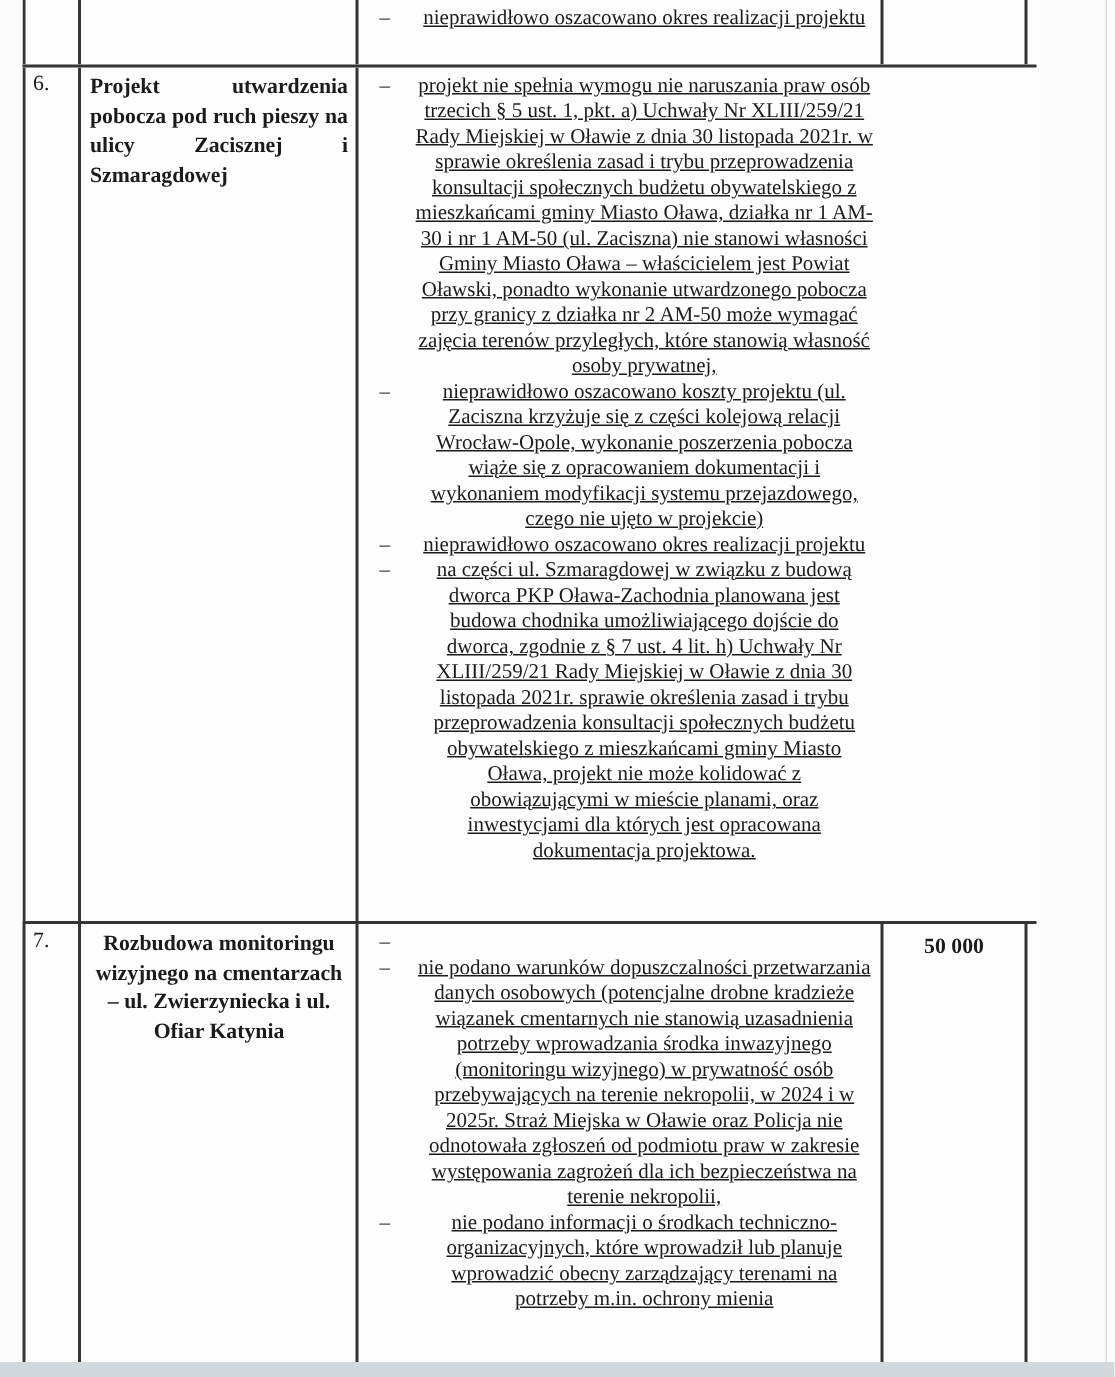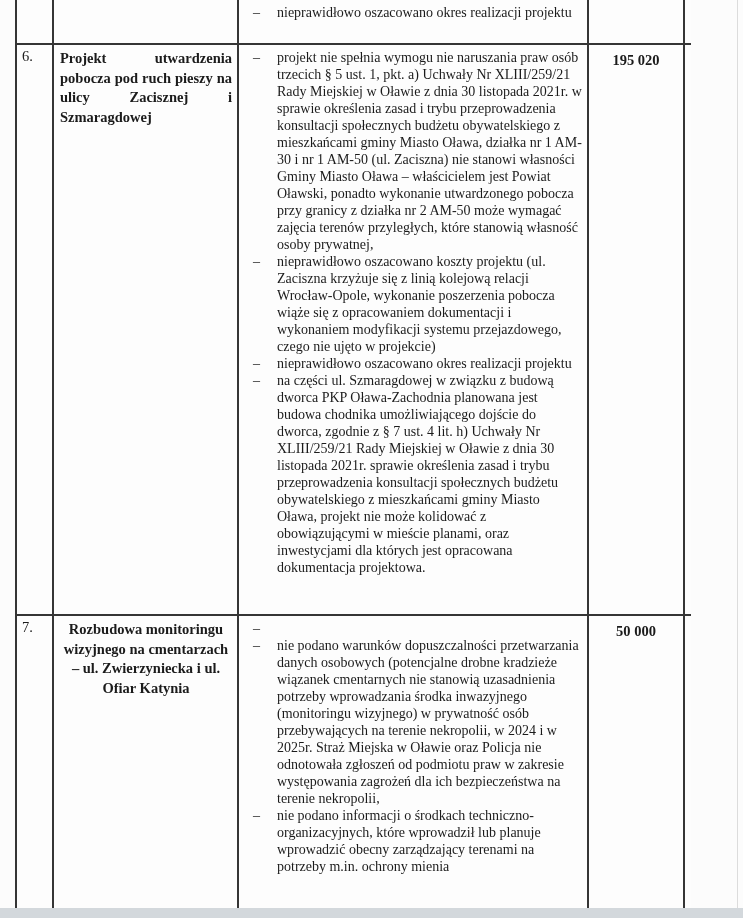--- a/index.html
+++ b/index.html
@@ -18,21 +18,21 @@
   .r2{min-height:430px;}
   .cell{box-sizing:border-box;border-left:2px solid #353535;}
   .c1{width:37px;padding:3px 2px 0 5px;font-size:14.5px;}
   .c2{width:185px;padding:4px 5px 0 6px;font-weight:bold;font-size:14.5px;line-height:19.5px;}
   .c2.justify{text-align:justify;}
   .c2.center{text-align:center;}
   .c3{width:350px;padding:4px 2px 2px 0;font-size:14px;line-height:17px;}
   .c4{width:98px;border-right:2px solid #353535;padding-top:7px;text-align:center;font-weight:bold;font-size:14.5px;}
   .bullet{display:flex;}
   .bullet-marker{flex:none;width:38px;padding-left:14px;box-sizing:border-box;}
-  .bullet-text{flex:1;padding-right:3px;text-align:left;}
+  .bullet-text{flex:1;padding-right:3px;text-align:center;text-decoration:underline;}
   .bottom-bar{position:absolute;left:0;top:908px;width:743px;height:10px;background:#d3d8dc;z-index:5;}
   .page-edge-line{position:absolute;left:737px;top:0;width:1px;height:918px;background:#dcdcdc;z-index:4;}
 </style>
 </head>
 <body>
 
 <div class="tbl">
     <div class="trow r0 first">
       <div class="cell c1"></div>
       <div class="cell c2 justify"></div>
@@ -47,32 +47,31 @@
     <div class="trow r1">
       <div class="cell c1">6.</div>
       <div class="cell c2 justify">Projekt utwardzenia pobocza pod ruch pieszy na ulicy Zacisznej i Szmaragdowej</div>
       <div class="cell c3">
         <div class="bullet">
           <div class="bullet-marker">–</div>
           <div class="bullet-text">projekt nie spełnia wymogu nie naruszania praw osób trzecich § 5 ust. 1, pkt. a) Uchwały Nr XLIII/259/21 Rady Miejskiej w Oławie z dnia 30 listopada 2021r. w sprawie określenia zasad i trybu przeprowadzenia konsultacji społecznych budżetu obywatelskiego z mieszkańcami gminy Miasto Oława, działka nr 1 AM-30 i nr 1 AM-50 (ul. Zaciszna) nie stanowi własności Gminy Miasto Oława – właścicielem jest Powiat Oławski, ponadto wykonanie utwardzonego pobocza przy granicy z działka nr 2 AM-50 może wymagać zajęcia terenów przyległych, które stanowią własność osoby prywatnej,</div>
         </div>
         <div class="bullet">
           <div class="bullet-marker">–</div>
-          <div class="bullet-text">nieprawidłowo oszacowano koszty projektu (ul. Zaciszna krzyżuje się z linią kolejową relacji Wrocław-Opole, wykonanie poszerzenia pobocza wiąże się z opracowaniem dokumentacji i wykonaniem modyfikacji systemu przejazdowego, czego nie ujęto w projekcie)</div>
+          <div class="bullet-text">nieprawidłowo oszacowano koszty projektu (ul. Zaciszna krzyżuje się z części kolejową relacji Wrocław-Opole, wykonanie poszerzenia pobocza wiąże się z opracowaniem dokumentacji i wykonaniem modyfikacji systemu przejazdowego, czego nie ujęto w projekcie)</div>
         </div>
         <div class="bullet">
           <div class="bullet-marker">–</div>
           <div class="bullet-text">nieprawidłowo oszacowano okres realizacji projektu</div>
         </div>
         <div class="bullet">
           <div class="bullet-marker">–</div>
           <div class="bullet-text">na części ul. Szmaragdowej w związku z budową dworca PKP Oława-Zachodnia planowana jest budowa chodnika umożliwiającego dojście do dworca, zgodnie z § 7 ust. 4 lit. h) Uchwały Nr XLIII/259/21 Rady Miejskiej w Oławie z dnia 30 listopada 2021r. sprawie określenia zasad i trybu przeprowadzenia konsultacji społecznych budżetu obywatelskiego z mieszkańcami gminy Miasto Oława, projekt nie może kolidować z obowiązującymi w mieście planami, oraz inwestycjami dla których jest opracowana dokumentacja projektowa.</div>
         </div>
       </div>
-      <div class="cell c4">195 020</div>
     </div>
     <div class="trow r2">
       <div class="cell c1">7.</div>
       <div class="cell c2 center">Rozbudowa monitoringu wizyjnego na cmentarzach – ul. Zwierzyniecka i ul. Ofiar Katynia</div>
       <div class="cell c3">
         <div class="bullet">
           <div class="bullet-marker">–</div>
         </div>
         <div class="bullet">
           <div class="bullet-marker">–</div>

